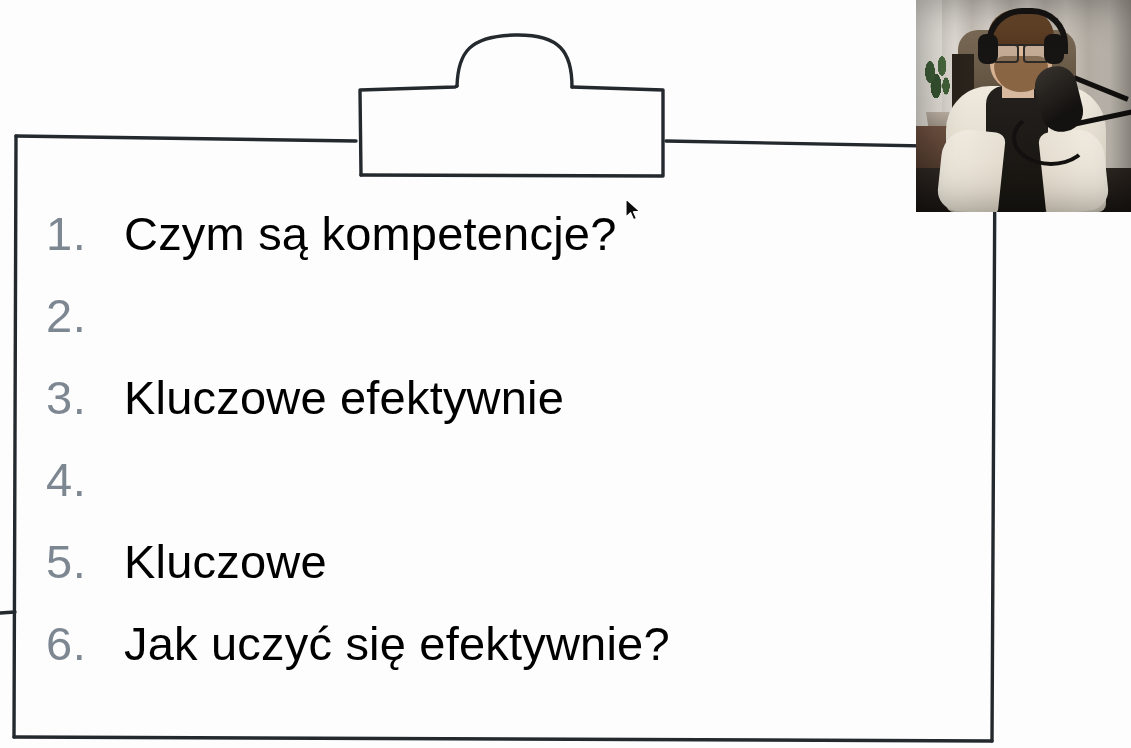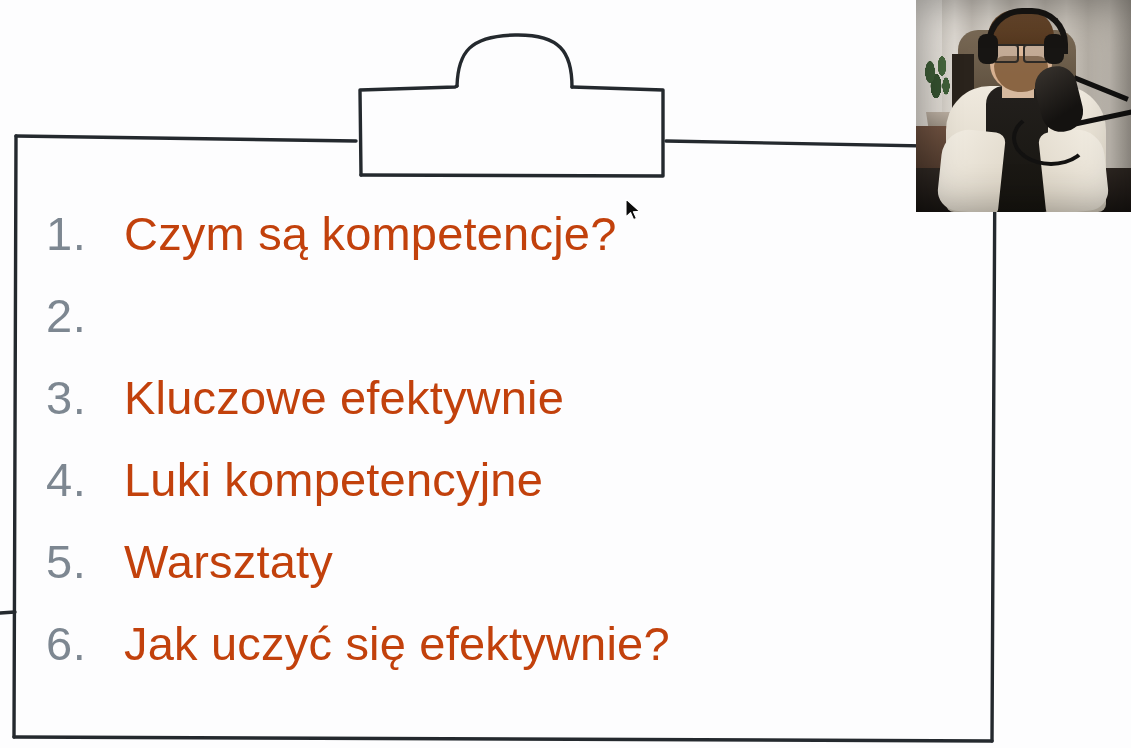--- a/index.html
+++ b/index.html
@@ -52,21 +52,21 @@
     width: 78px;
     flex: 0 0 78px;
     font-size: 47px;
     font-weight: 300;
     color: #7d8791;
     letter-spacing: 0.5px;
   }
   .agenda-text {
     font-size: 47px;
     font-weight: 300;
-    color: #c2410c;
+    color: #000000;
     letter-spacing: 0.2px;
   }
 
   
   #webcam-overlay {
     position: absolute;
     left: 916px;
     top: 0;
     width: 215px;
     height: 212px;
@@ -261,26 +261,25 @@
       <span class="agenda-num">2.</span>
     </li>
 
     <li class="agenda-item">
       <span class="agenda-num">3.</span>
       <span class="agenda-text">Kluczowe efektywnie</span>
     </li>
 
     <li class="agenda-item">
       <span class="agenda-num">4.</span>
-      <span class="agenda-text">Luki kompetencyjne</span>
     </li>
 
     <li class="agenda-item">
       <span class="agenda-num">5.</span>
-      <span class="agenda-text">Warsztaty</span>
+      <span class="agenda-text">Kluczowe</span>
     </li>
 
     <li class="agenda-item">
       <span class="agenda-num">6.</span>
       <span class="agenda-text">Jak uczyć się efektywnie?</span>
     </li>
 
   </ol>
 
   <div id="webcam-overlay">

